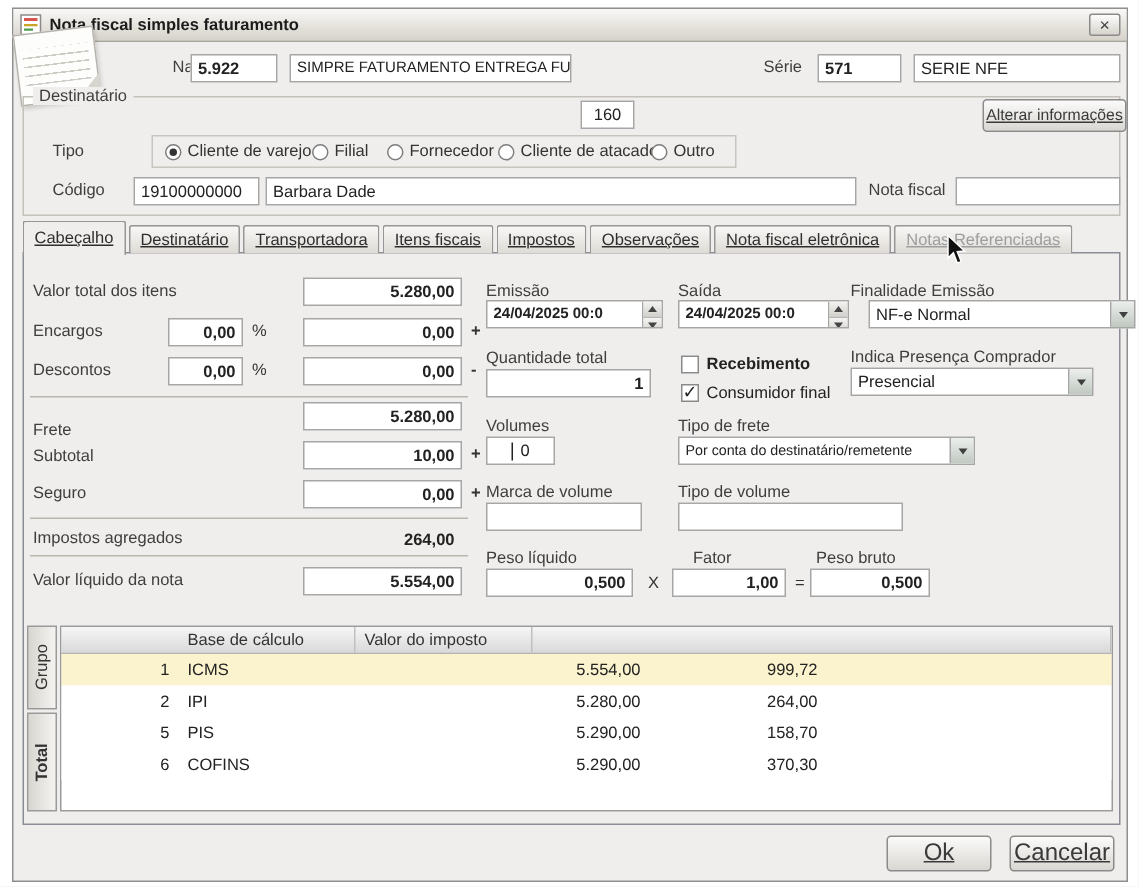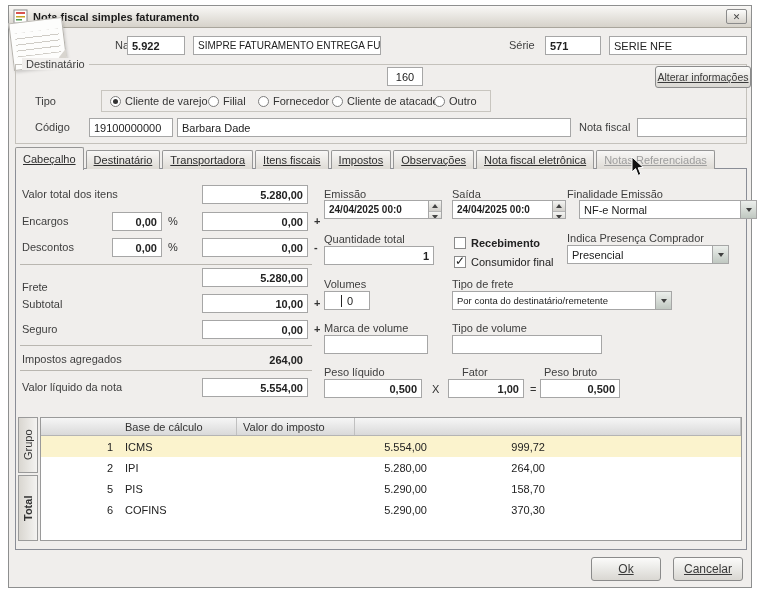--- a/index.html
+++ b/index.html
@@ -15,21 +15,21 @@
   .close-btn { margin-left:auto; width:21px; height:15px; border:1px solid #8b8b8b; border-radius:2px; background:linear-gradient(#fcfcfb,#d7d3cc); display:flex; align-items:center; justify-content:center; font-size:9px; color:#444; }
   .close-btn::before { content:"✕"; }
 
   
   .lbl { position:absolute; color:#3e3e3e; font-size:11px; white-space:nowrap; }
   .fld { position:absolute; background:#fff; border:1px solid #a6a6a6; height:19px; font-size:11px; display:flex; align-items:center; padding:0 4px; white-space:nowrap; overflow:hidden; }
   .fld.num { justify-content:flex-end; font-weight:bold; }
   .fld.flat { border-color:transparent; background:transparent; }
   .op { position:absolute; font-size:11px; color:#333; font-weight:bold; }
   .sep { position:absolute; height:1px; background:#b9b6b0; }
-  .btn { position:absolute; display:flex; align-items:center; justify-content:center; background:linear-gradient(#fbfbfa,#d9d7d2); border:1px solid #8b8b8b; border-radius:3px; font-size:12px; color:#3a3a3a; text-decoration:underline; }
+  .btn { position:absolute; display:flex; align-items:center; justify-content:center; background:linear-gradient(#fbfbfa,#d9d7d2); border:1px solid #8b8b8b; border-radius:3px; font-size:16px; color:#3a3a3a; text-decoration:underline; }
 
   
   .groupbox { position:absolute; left:6px; top:58px; width:732px; height:80px; border:1px solid #c4c1bb; }
   .groupbox .legend { position:absolute; top:-7px; left:6px; background:#f0eeec; padding:0 4px; color:#3e3e3e; }
 
   
   .radio-box { position:absolute; left:92px; top:84px; width:390px; height:22px; border:1px solid #c8c5bf; }
   .radio { position:absolute; top:4px; display:flex; align-items:center; gap:4px; color:#333; white-space:nowrap; }
   .rb { width:11px; height:11px; border:1px solid #7d7d7d; border-radius:50%; background:#fff; position:relative; flex:0 0 auto; }
   .rb.checked::after { content:""; position:absolute; left:2px; top:2px; width:5px; height:5px; border-radius:50%; background:#333; }
@@ -232,21 +232,21 @@
     <label class="cbrow" style="left:438px; top:68px; font-weight:bold;">
       <span class="cb"></span>
       <span>Recebimento</span>
     </label>
     <label class="cbrow" style="left:438px; top:87px;">
       <span class="cb checked"></span>
       <span>Consumidor final</span>
     </label>
 
     <span class="lbl" style="left:436px; top:109px;">Tipo de frete</span>
-    <div class="fld combo" style="left:436px; top:122px; width:220px;">
+    <div class="fld combo" style="left:436px; top:122px; width:198px;">
       <span class="ctext" style="font-size:9.5px;">Por conta do destinatário/remetente</span>
       <span class="cbtn"></span>
     </div>
 
     <span class="lbl" style="left:436px; top:153px;">Tipo de volume</span>
     <div class="fld" style="left:436px; top:166px; width:150px;"></div>
 
     <span class="lbl" style="left:446px; top:197px;">Fator</span>
     <div class="fld num" style="left:432px; top:210px; width:76px;">1,00</div>
     <span class="op" style="left:514px; top:214px; font-weight:normal;">=</span>

